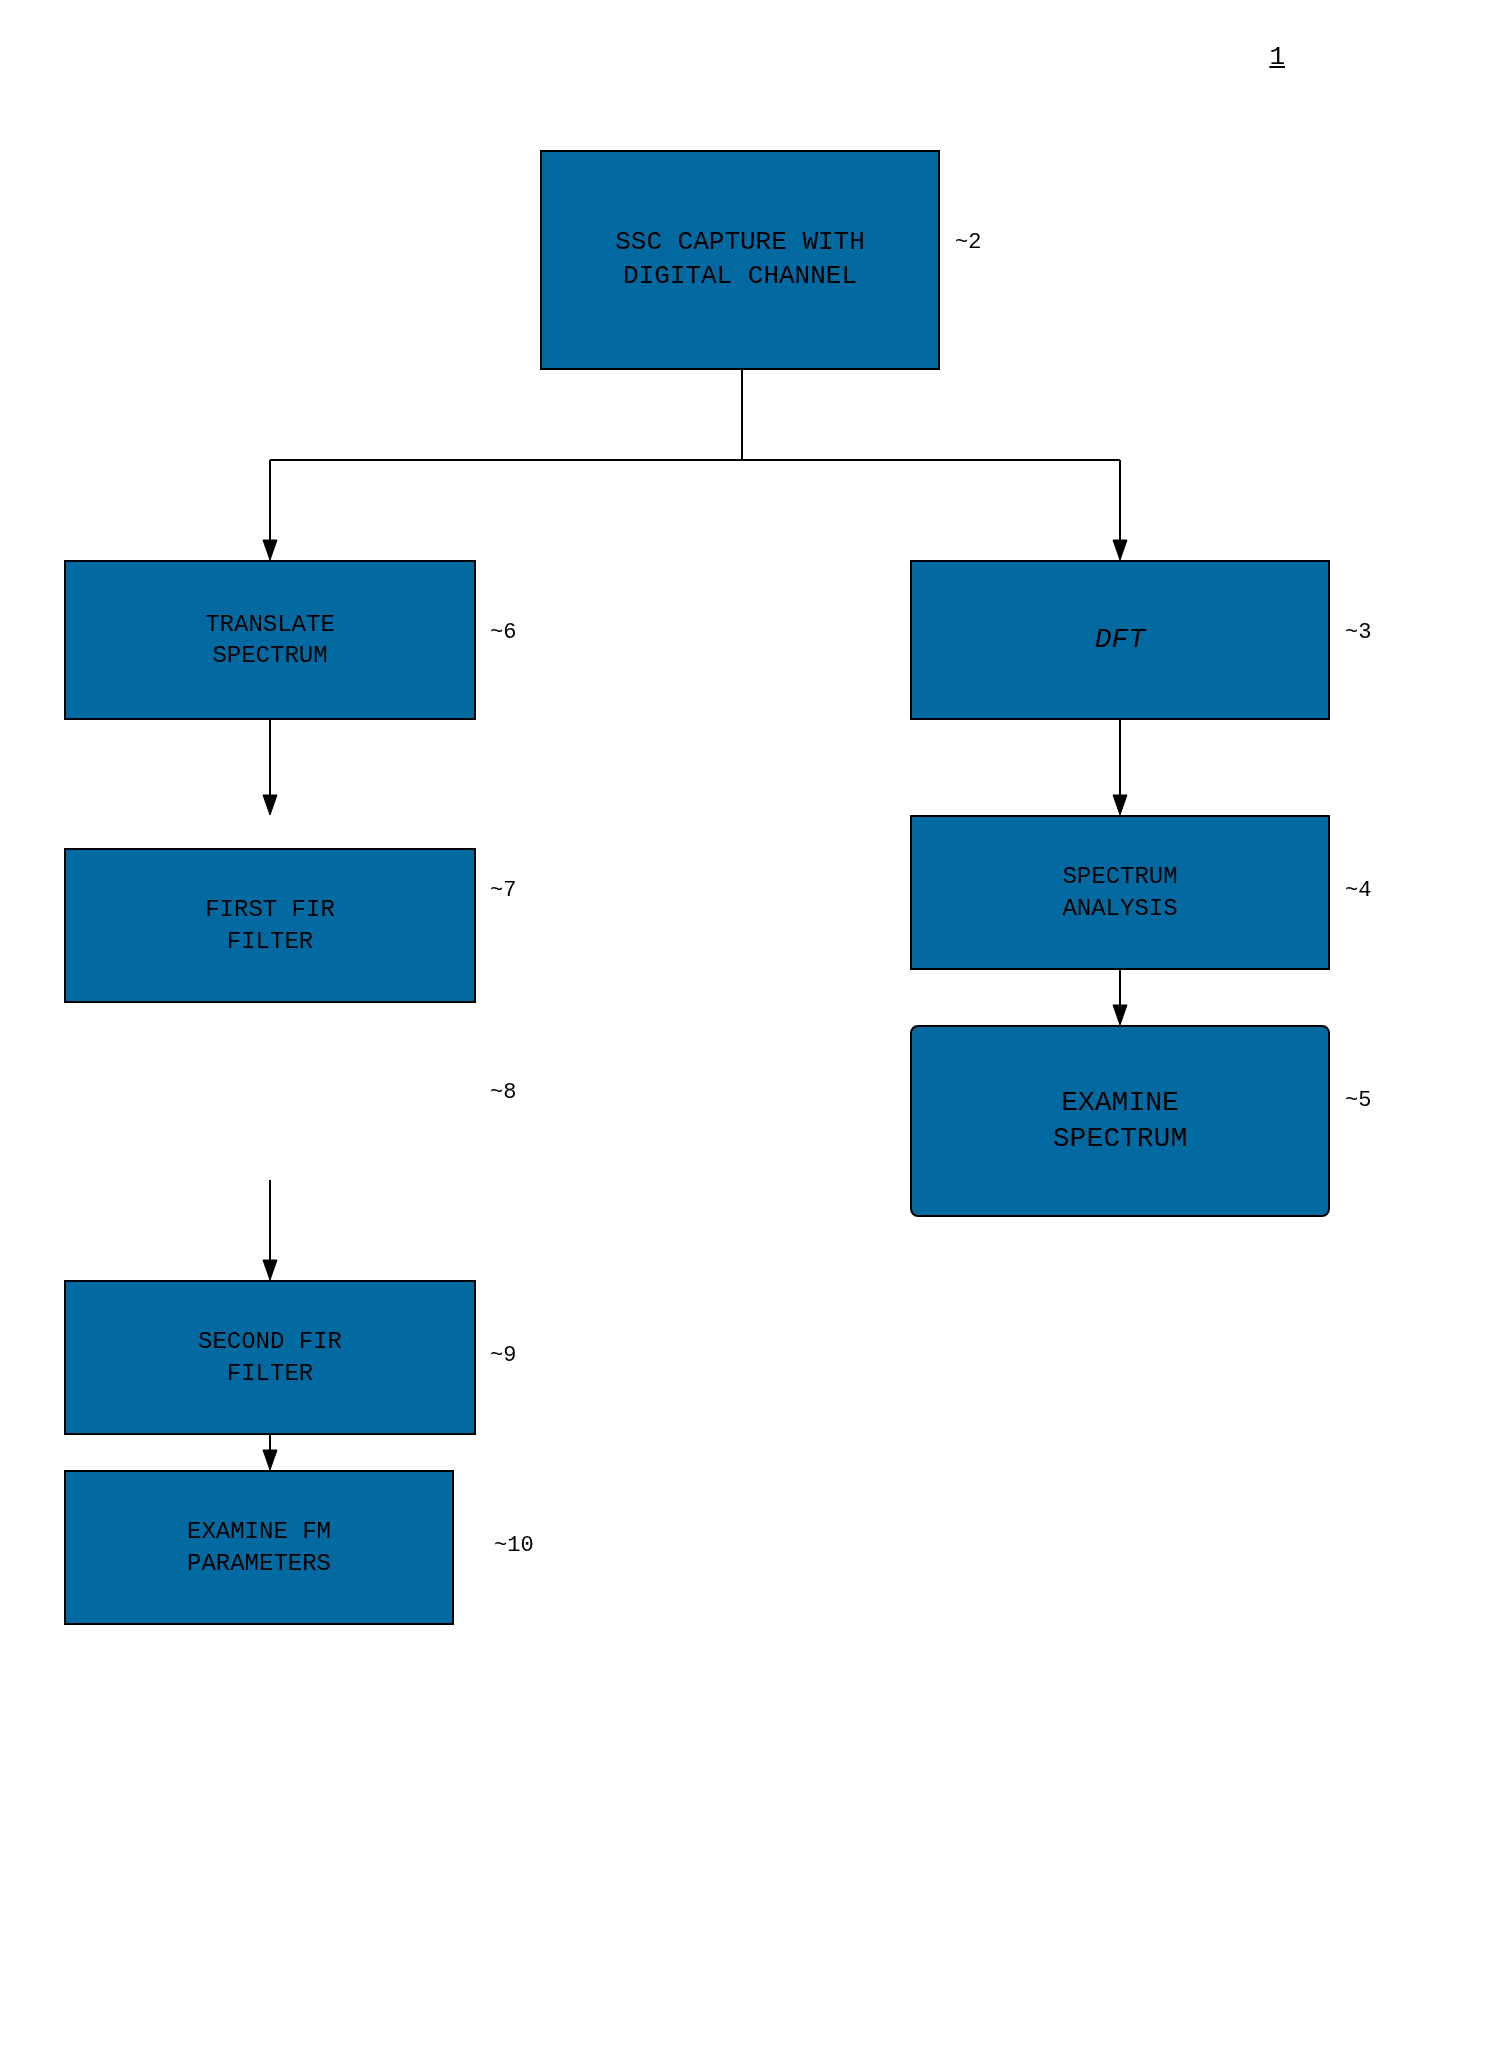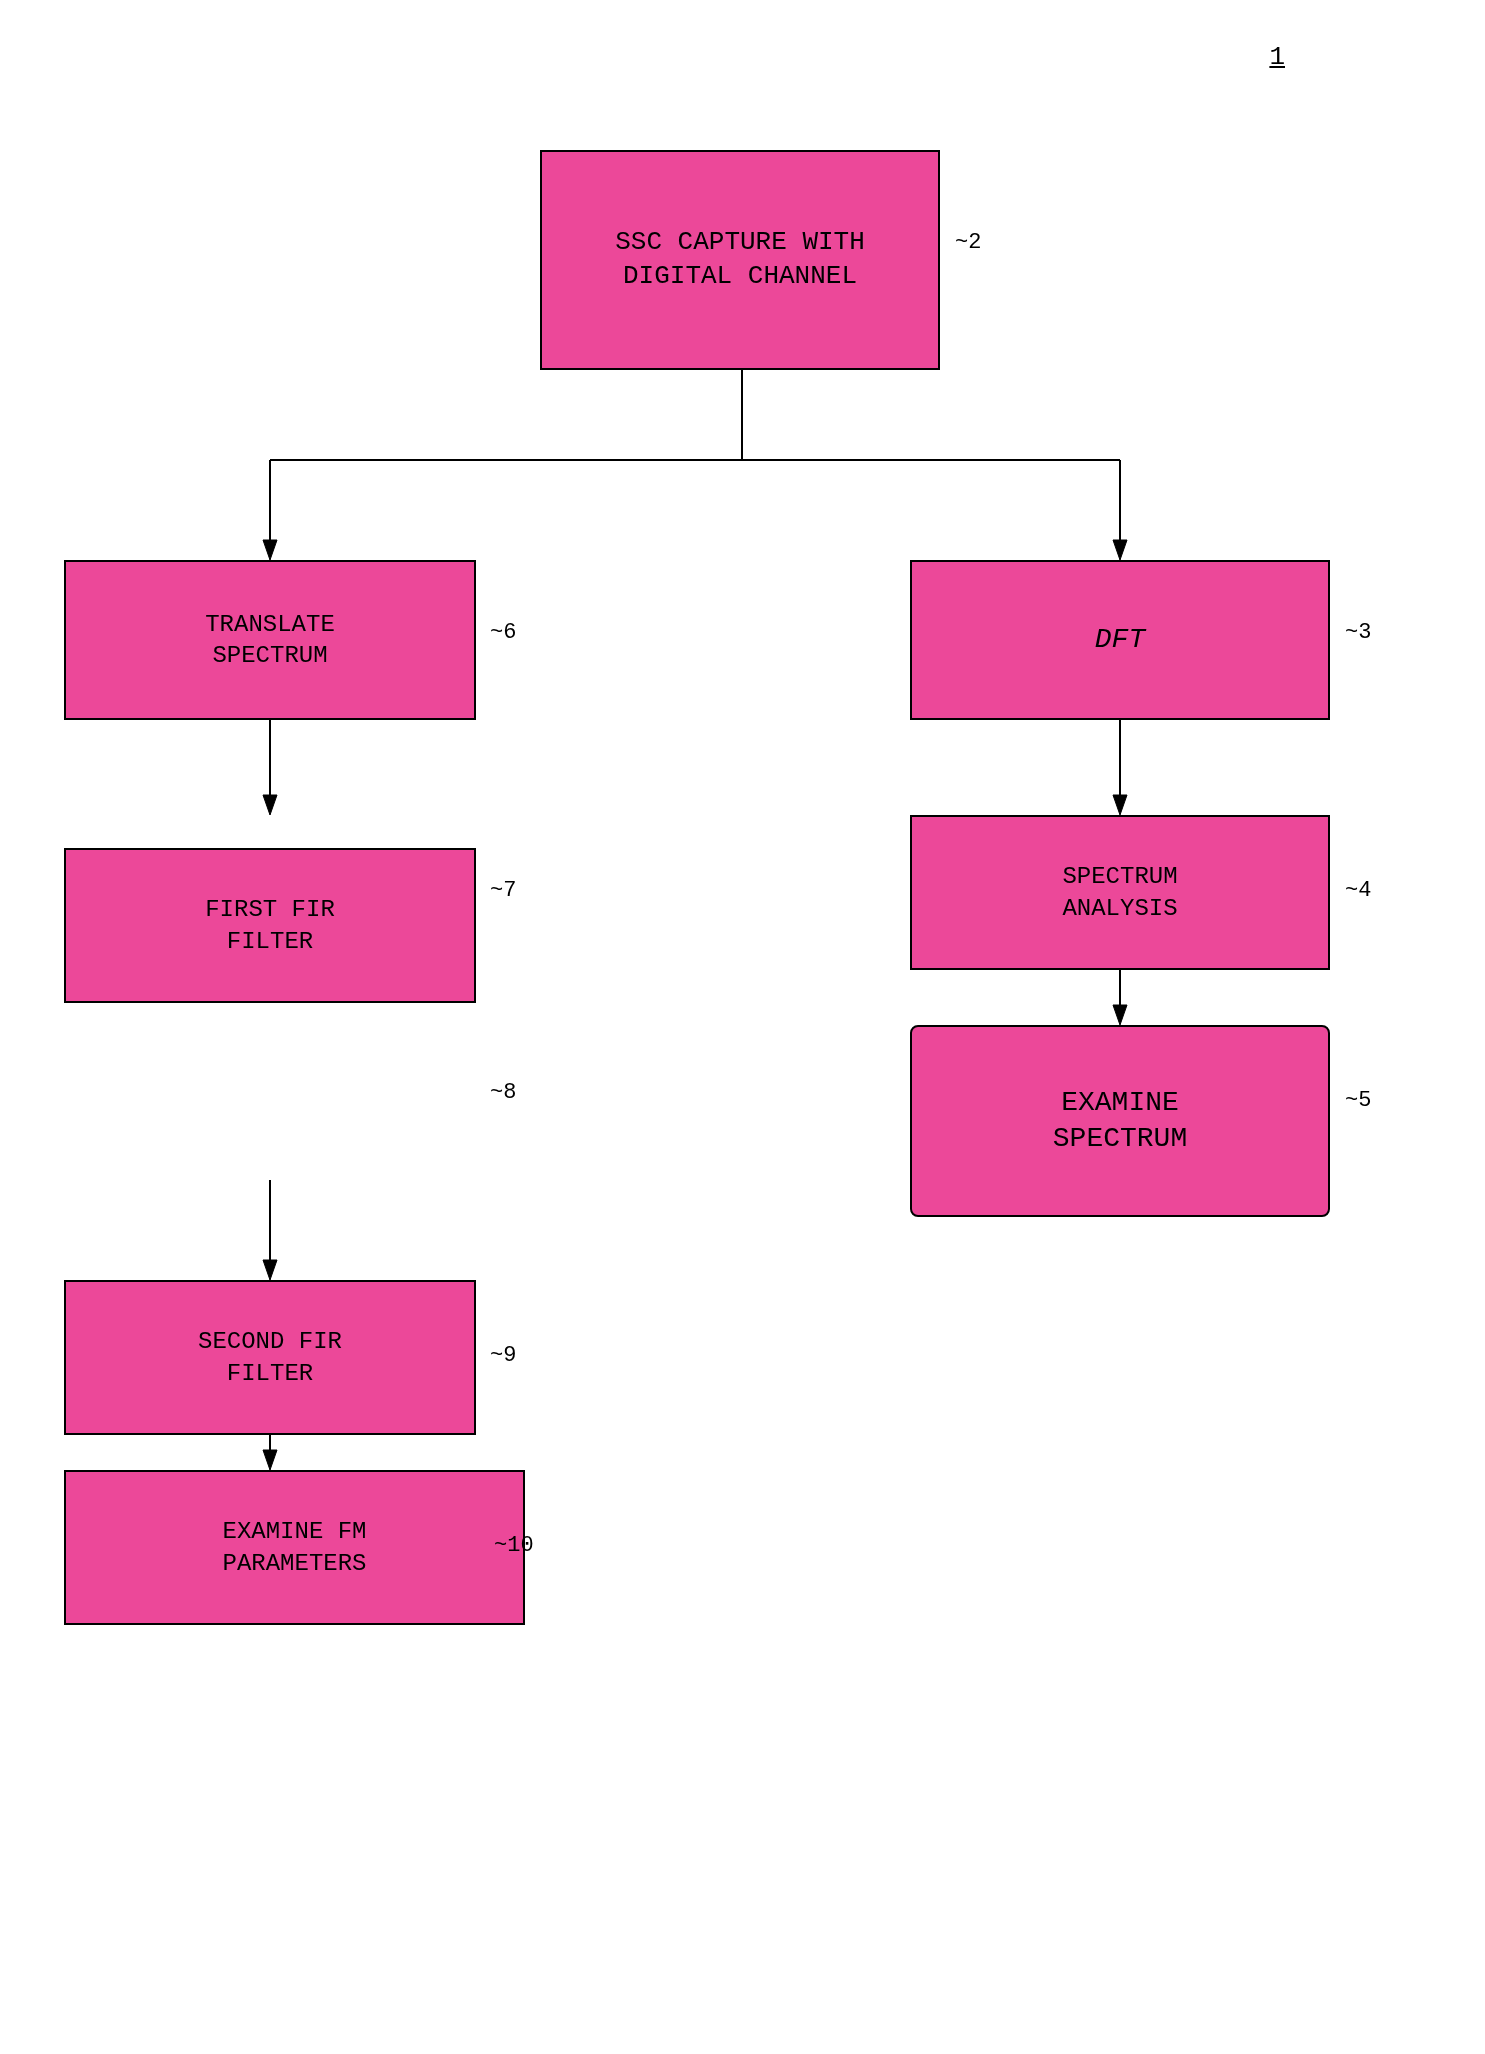--- a/index.html
+++ b/index.html
@@ -16,21 +16,21 @@
       position: absolute;
       top: 0;
       left: 0;
       width: 1485px;
       height: 2054px;
     }
 
     .box {
       position: absolute;
       border: 2px solid #000;
-      background: #ec4899;
+      background: #0369a1;
       display: flex;
       align-items: center;
       justify-content: center;
       text-align: center;
       font-family: 'Courier New', Courier, monospace;
       font-size: 22px;
       font-weight: normal;
       line-height: 1.3;
       padding: 8px 12px;
     }
@@ -134,18 +134,18 @@
   <div class="box" style="left: 910px; top: 1025px; width: 420px; height: 192px; font-size: 28px; border-radius: 8px;">
     <span>EXAMINE<br>SPECTRUM</span>
   </div>
   <span class="label-ref" style="left: 1345px; top: 1088px;">~<span>5</span></span>
 
   <div class="box" style="left: 64px; top: 1280px; width: 412px; height: 155px; font-size: 24px; align-items: center;">
     <span>SECOND FIR<br>FILTER</span>
   </div>
   <span class="label-ref" style="left: 490px; top: 1343px;">~<span>9</span></span>
 
-  <div class="box" style="left: 64px; top: 1470px; width: 461px; height: 155px; font-size: 24px;">
+  <div class="box" style="left: 64px; top: 1470px; width: 390px; height: 155px; font-size: 24px;">
     <span>EXAMINE FM<br>PARAMETERS</span>
   </div>
   <span class="label-ref" style="left: 494px; top: 1533px;">~<span>10</span></span>
 
 </div>
 
 </body></html>

